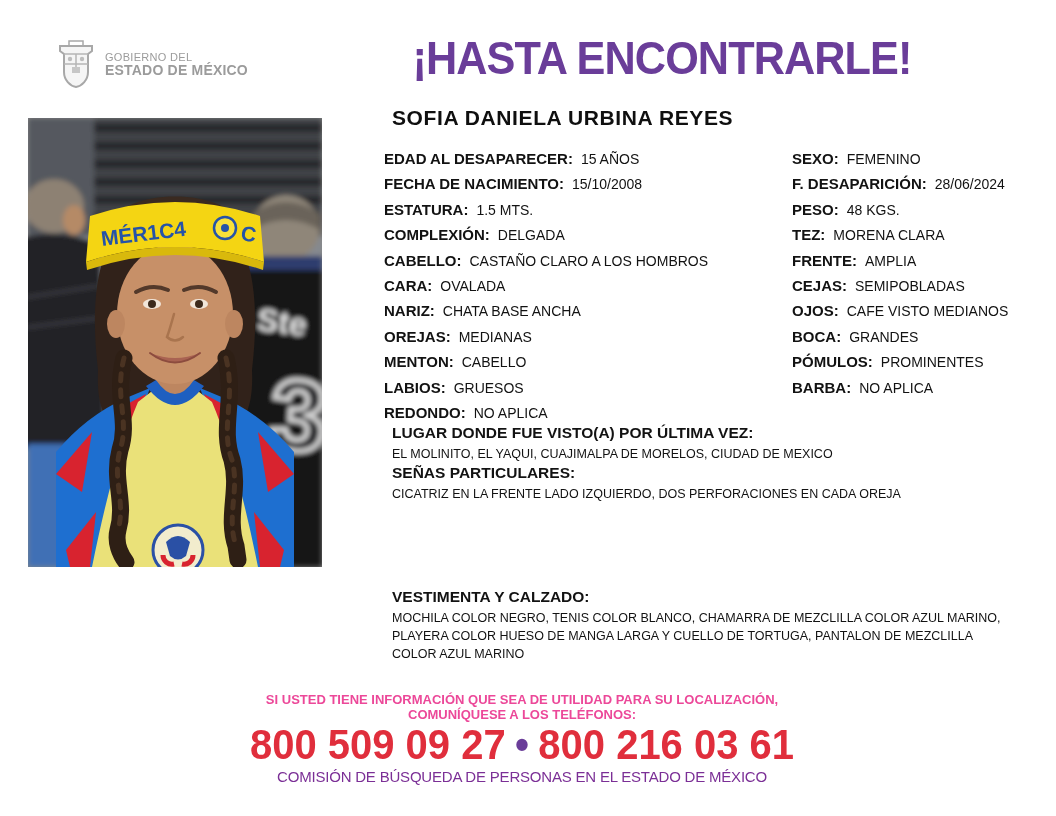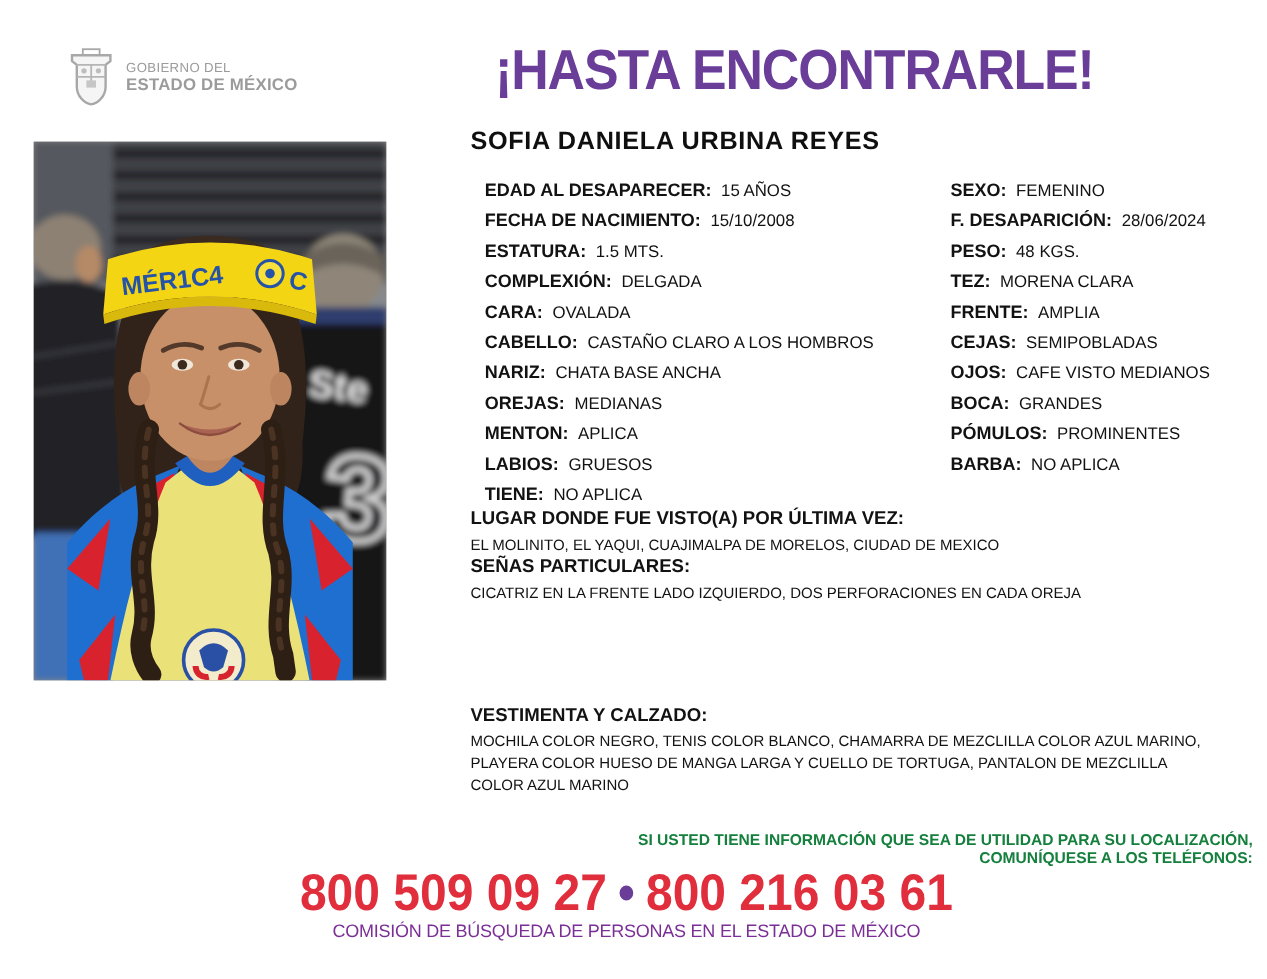--- a/index.html
+++ b/index.html
@@ -18,36 +18,36 @@
     transform:scaleX(0.92);transform-origin:center;white-space:nowrap;
   }
   .person-name{
     position:absolute;left:392px;top:106px;font-size:21px;font-weight:bold;
     letter-spacing:0.6px;color:#0f0f0f;white-space:nowrap;
   }
   
   .photo{position:absolute;left:28px;top:118px;width:294px;height:449px;overflow:hidden;background:#888;}
   
   .fields{position:absolute;top:150px;}
-  .fields-left{left:404px;width:378px;}
+  .fields-left{left:384px;width:378px;}
   .fields-right{left:792px;width:262px;text-align:right;}
   .field-row{height:25.4px;white-space:nowrap;display:flex;align-items:baseline;}
   .flabel{font-size:15px;font-weight:bold;}
   .fvalue{font-size:14px;margin-left:8px;}
   
   .section{position:absolute;left:392px;}
   .sec-lastseen{top:424px;width:640px;}
   .sec-signs{top:464px;width:640px;}
   .sec-clothing{top:588px;width:628px;}
   .sec-heading{font-size:15.5px;font-weight:bold;white-space:nowrap;}
   .sec-value{font-size:12.5px;margin-top:3px;line-height:1.45;}
   
   .footer-info{
-    position:absolute;left:0;top:692px;width:1044px;text-align:right;
-    font-size:13px;font-weight:bold;color:#15803d;line-height:15px;
+    position:absolute;left:0;top:692px;width:1044px;text-align:center;
+    font-size:13px;font-weight:bold;color:#ec4899;line-height:15px;
   }
   .phones{
     position:absolute;left:0;top:720px;width:1044px;text-align:center;
     font-size:43px;font-weight:bold;color:#e02e3c;white-space:nowrap;
     transform:scaleX(0.93);transform-origin:center;letter-spacing:0;
   }
   .phone-sep{color:#6a3d99;margin:0 10px;}
   .org-line{
     position:absolute;left:0;top:768px;width:1044px;text-align:center;
     font-size:15px;font-weight:normal;color:#7b2f96;letter-spacing:-0.2px;
@@ -182,45 +182,45 @@
       </div>
       <div class="field-row">
         <span class="flabel">ESTATURA:</span>
         <span class="fvalue">1.5 MTS.</span>
       </div>
       <div class="field-row">
         <span class="flabel">COMPLEXIÓN:</span>
         <span class="fvalue">DELGADA</span>
       </div>
       <div class="field-row">
+        <span class="flabel">CABELLO:</span>
+        <span class="fvalue">CASTAÑO CLARO A LOS HOMBROS</span>
+      </div>
+      <div class="field-row">
         <span class="flabel">CARA:</span>
         <span class="fvalue">OVALADA</span>
       </div>
       <div class="field-row">
-        <span class="flabel">CABELLO:</span>
-        <span class="fvalue">CASTAÑO CLARO A LOS HOMBROS</span>
-      </div>
-      <div class="field-row">
         <span class="flabel">NARIZ:</span>
         <span class="fvalue">CHATA BASE ANCHA</span>
       </div>
       <div class="field-row">
         <span class="flabel">OREJAS:</span>
         <span class="fvalue">MEDIANAS</span>
       </div>
       <div class="field-row">
         <span class="flabel">MENTON:</span>
-        <span class="fvalue">APLICA</span>
+        <span class="fvalue">CABELLO</span>
       </div>
       <div class="field-row">
         <span class="flabel">LABIOS:</span>
         <span class="fvalue">GRUESOS</span>
       </div>
       <div class="field-row">
-        <span class="flabel">TIENE:</span>
+        <span class="flabel">REDONDO:</span>
         <span class="fvalue">NO APLICA</span>
       </div>
     </div>
   <div class="fields fields-right">
       <div class="field-row">
         <span class="flabel">SEXO:</span>
         <span class="fvalue">FEMENINO</span>
       </div>
       <div class="field-row">
         <span class="flabel">F. DESAPARICIÓN:</span>

